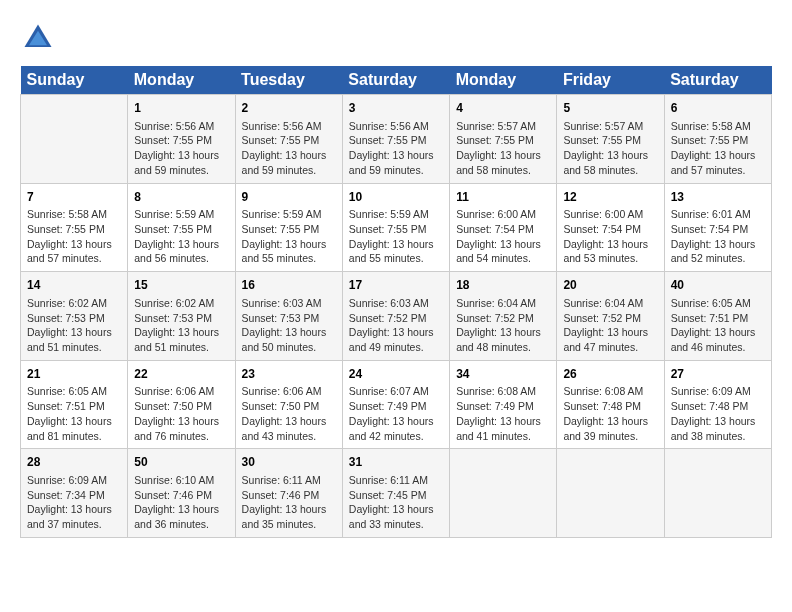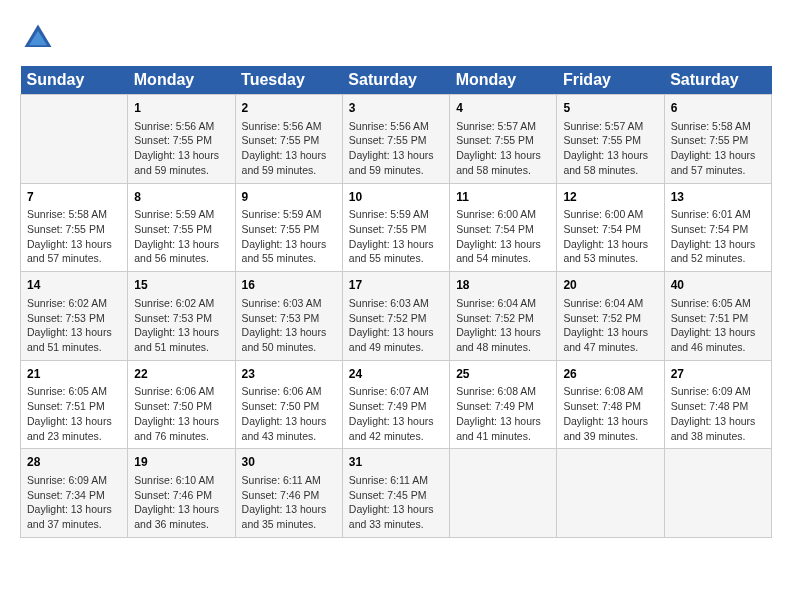--- a/index.html
+++ b/index.html
@@ -239,42 +239,42 @@
           <div class="day-info">Sunrise: 6:05 AM</div>
           <div class="day-info">Sunset: 7:51 PM</div>
           <div class="day-info">Daylight: 13 hours and 46 minutes.</div>
         </td>
       </tr>
       <tr>
         <td>
           <span class="day-number">21</span>
           <div class="day-info">Sunrise: 6:05 AM</div>
           <div class="day-info">Sunset: 7:51 PM</div>
-          <div class="day-info">Daylight: 13 hours and 23 minutes.</div>
+          <div class="day-info">Daylight: 13 hours and 81 minutes.</div>
         </td>
         <td>
           <span class="day-number">22</span>
           <div class="day-info">Sunrise: 6:06 AM</div>
           <div class="day-info">Sunset: 7:50 PM</div>
           <div class="day-info">Daylight: 13 hours and 76 minutes.</div>
         </td>
         <td>
           <span class="day-number">23</span>
           <div class="day-info">Sunrise: 6:06 AM</div>
           <div class="day-info">Sunset: 7:50 PM</div>
           <div class="day-info">Daylight: 13 hours and 43 minutes.</div>
         </td>
         <td>
           <span class="day-number">24</span>
           <div class="day-info">Sunrise: 6:07 AM</div>
           <div class="day-info">Sunset: 7:49 PM</div>
           <div class="day-info">Daylight: 13 hours and 42 minutes.</div>
         </td>
         <td>
-          <span class="day-number">25</span>
+          <span class="day-number">34</span>
           <div class="day-info">Sunrise: 6:08 AM</div>
           <div class="day-info">Sunset: 7:49 PM</div>
           <div class="day-info">Daylight: 13 hours and 41 minutes.</div>
         </td>
         <td>
           <span class="day-number">26</span>
           <div class="day-info">Sunrise: 6:08 AM</div>
           <div class="day-info">Sunset: 7:48 PM</div>
           <div class="day-info">Daylight: 13 hours and 39 minutes.</div>
         </td>
@@ -286,21 +286,21 @@
         </td>
       </tr>
       <tr>
         <td>
           <span class="day-number">28</span>
           <div class="day-info">Sunrise: 6:09 AM</div>
           <div class="day-info">Sunset: 7:34 PM</div>
           <div class="day-info">Daylight: 13 hours and 37 minutes.</div>
         </td>
         <td>
-          <span class="day-number">19</span>
+          <span class="day-number">50</span>
           <div class="day-info">Sunrise: 6:10 AM</div>
           <div class="day-info">Sunset: 7:46 PM</div>
           <div class="day-info">Daylight: 13 hours and 36 minutes.</div>
         </td>
         <td>
           <span class="day-number">30</span>
           <div class="day-info">Sunrise: 6:11 AM</div>
           <div class="day-info">Sunset: 7:46 PM</div>
           <div class="day-info">Daylight: 13 hours and 35 minutes.</div>
         </td>

